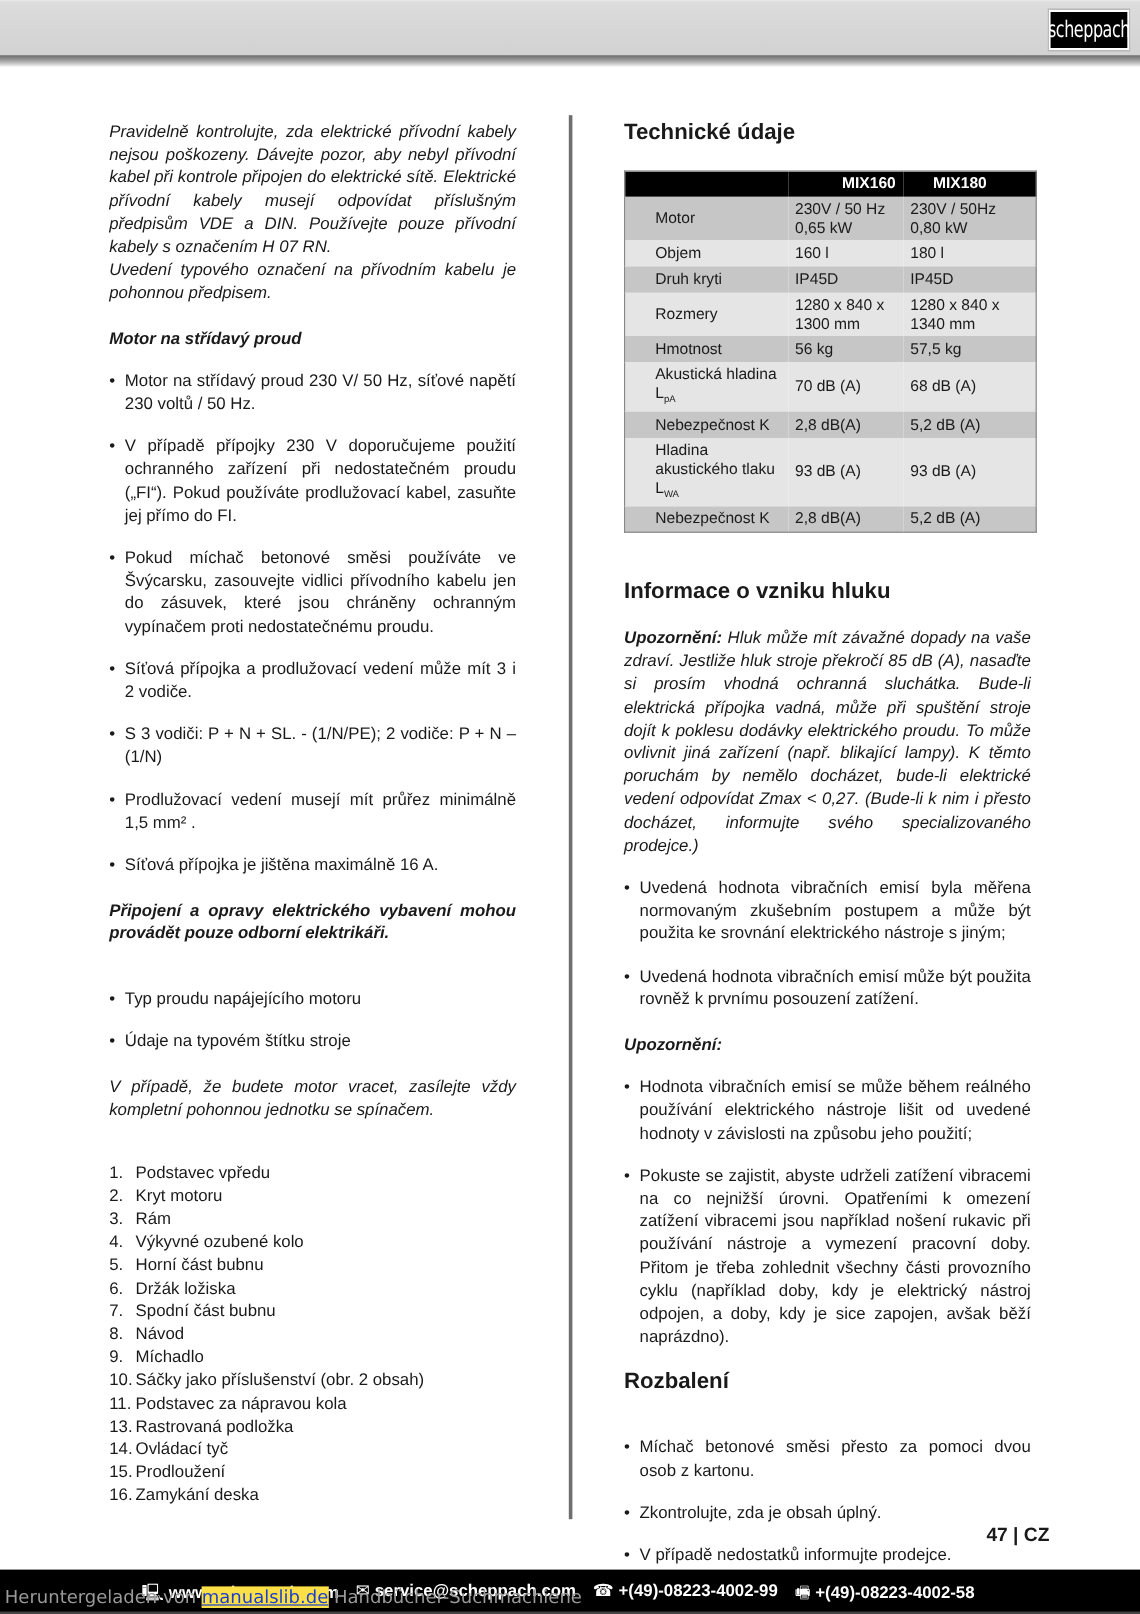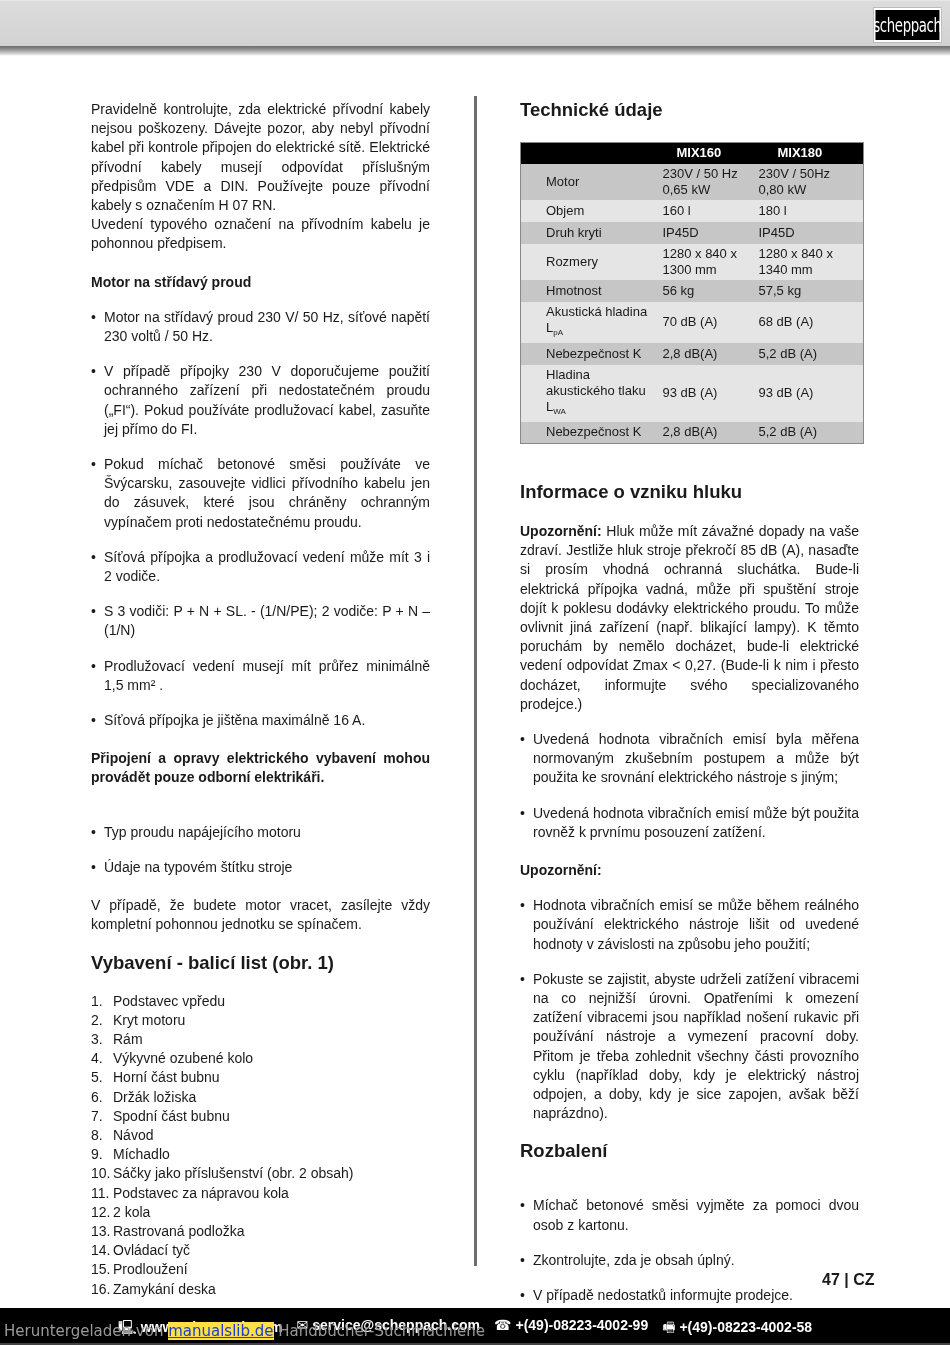--- a/index.html
+++ b/index.html
@@ -16,36 +16,36 @@
     color: #fff; font-family: "DejaVu Sans Condensed", "DejaVu Sans", sans-serif;
     font-size: 19px; letter-spacing: -0.5px; display: flex; align-items: center; justify-content: center;
     transform: scaleX(0.78); transform-origin: right center; }
 
   
   .col-left { position: absolute; left: 91px; top: 100px; width: 339px; font-size: 14px; line-height: 19.2px; }
   .col-right { position: absolute; left: 520px; top: 98px; width: 339px; font-size: 14px; line-height: 19.2px; }
   .divider { position: absolute; left: 474px; top: 96px; width: 3px; height: 1170px; background: #6e6e6e; }
 
   p.just { text-align: justify; }
-  .para { margin: 0; }
+  .para { margin: 0; font-style: italic; }
   .gap { height: 19px; }
   .bold { font-weight: bold; }
   h2.sec { font-size: 18.5px; font-weight: bold; line-height: 24px; }
   ul.bul { list-style: none; }
   ul.bul li { position: relative; padding-left: 13px; text-align: justify; margin-top: 16px; }
   ul.bul li::before { content: "•"; position: absolute; left: 0; top: 0; }
   ol.num { list-style: none; }
   ol.num li { display: flex; }
   ol.num li .n { width: 22px; flex: none; }
 
   
   table.spec { width: 344px; border-collapse: collapse; font-size: 13px; line-height: 16px; margin-top: 20px;
     border: 1px solid #888; }
   table.spec th { background: #000; color: #fff; font-weight: bold; text-align: left; height: 21px; padding: 0 6px; }
-  table.spec th.c1 { padding-left: 20px; }
+  table.spec th.c1 { padding-left: 20px; text-align: right; }
   table.spec th.c2 { padding-left: 25px; margin-top: 35px; }
   table.spec td { padding: 2px 6px; vertical-align: middle; height: 22px; }
   table.spec tr.g td { background: #c6c6c6; }
   table.spec tr.w td { background: #e5e5e5; }
   table.spec td.lab { width: 136px; padding-left: 25px; }
   table.spec td.v1 { width: 96px; }
   sub { font-size: 8px; vertical-align: -3px; }
 
   .page-num { position: absolute; left: 822px; top: 1271px; font-size: 16px; font-weight: bold; }
 
@@ -85,21 +85,20 @@
   <div class="gap"></div>
   <p class="bold para just">Připojení a opravy elektrického vybavení mohou provádět pouze odborní elektrikáři.</p>
   <div class="gap"></div>
   <ul class="bul" id="inquiry-list">
       <li>Typ proudu napájejícího motoru</li>
       <li>Údaje na typovém štítku stroje</li>
     </ul>
   <div class="gap"></div>
   <p class="just para">V případě, že budete motor vracet, zasílejte vždy kompletní pohonnou jednotku se spínačem.</p>
   <div style="height:16px"></div>
-  <h2 class="sec">Vybavení - balicí list (obr. 1)</h2>
   <div style="height:17px"></div>
   <ol class="num" id="packing-list">
       <li>
         <span class="n">1.</span>
         <span>Podstavec vpředu</span>
       </li>
       <li>
         <span class="n">2.</span>
         <span>Kryt motoru</span>
       </li>
@@ -131,24 +130,20 @@
         <span class="n">9.</span>
         <span>Míchadlo</span>
       </li>
       <li>
         <span class="n">10.</span>
         <span>Sáčky jako příslušenství (obr. 2 obsah)</span>
       </li>
       <li>
         <span class="n">11.</span>
         <span>Podstavec za nápravou kola</span>
-      </li>
-      <li>
-        <span class="n">12.</span>
-        <span>2 kola</span>
       </li>
       <li>
         <span class="n">13.</span>
         <span>Rastrovaná podložka</span>
       </li>
       <li>
         <span class="n">14.</span>
         <span>Ovládací tyč</span>
       </li>
       <li>
@@ -231,21 +226,21 @@
   <div class="gap"></div>
   <p class="bold para">Upozornění:</p>
   <ul class="bul" id="warning2-list">
       <li>Hodnota vibračních emisí se může během reálného používání elektrického nástroje lišit od uvedené hodnoty v závislosti na způsobu jeho použití;</li>
       <li>Pokuste se zajistit, abyste udrželi zatížení vibracemi na co nejnižší úrovni. Opatřeními k omezení zatížení vibracemi jsou například nošení rukavic při používání nástroje a vymezení pracovní doby. Přitom je třeba zohlednit všechny části provozního cyklu (například doby, kdy je elektrický nástroj odpojen, a doby, kdy je sice zapojen, avšak běží naprázdno).</li>
     </ul>
   <div style="height:16px"></div>
   <h2 class="sec">Rozbalení</h2>
   <div style="height:17px"></div>
   <ul class="bul" id="unpack-list">
-      <li>Míchač betonové směsi vyjměte za pomoci dvou osob z kartonu.</li>
+      <li>Míchač betonové směsi přesto za pomoci dvou osob z kartonu.</li>
       <li>Zkontrolujte, zda je obsah úplný.</li>
       <li>V případě nedostatků informujte prodejce.</li>
     </ul>
 </div>
 
 <div class="page-num">47 | CZ</div>
 
 <div class="footer">
   <div class="footer-contacts">
     <span><span class="ic">🖳</span><span>www.scheppach.com</span></span>

